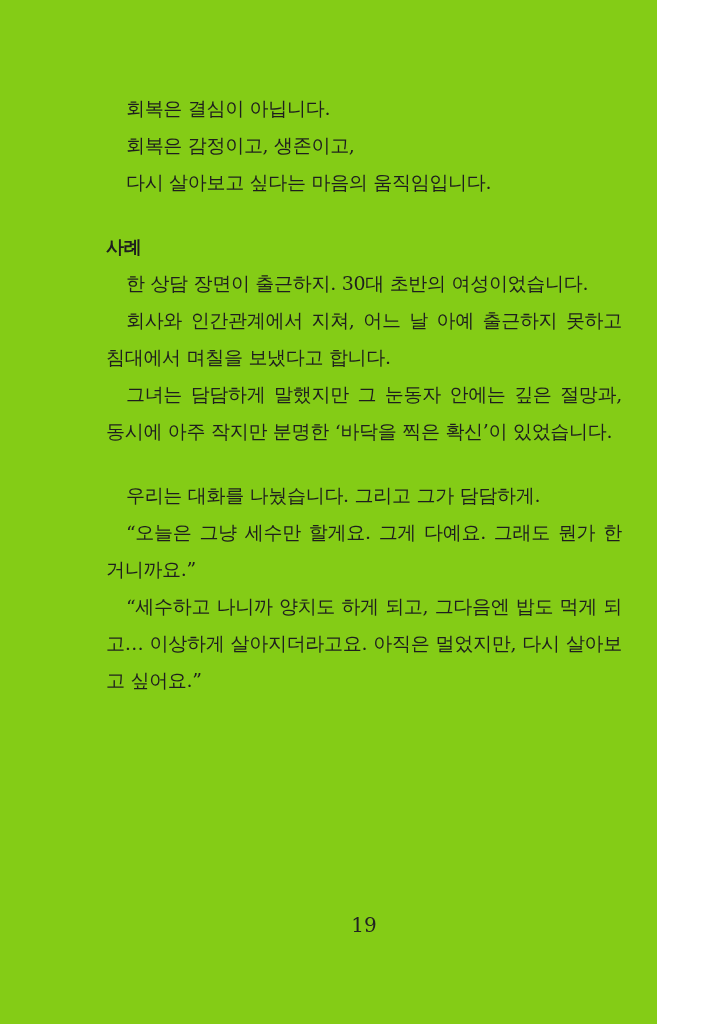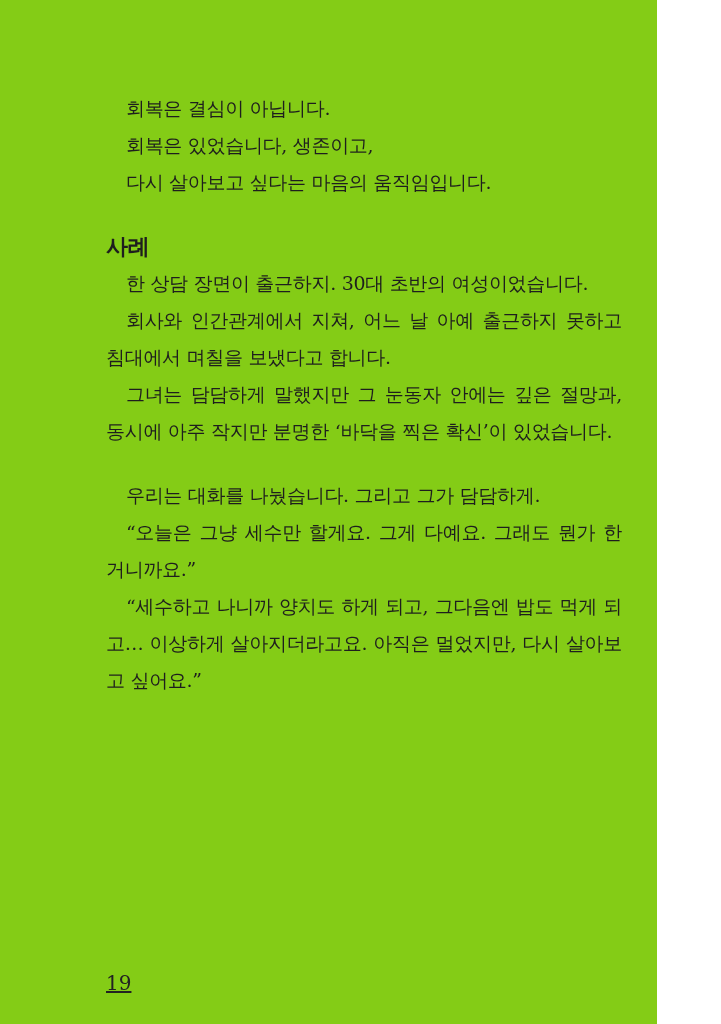--- a/index.html
+++ b/index.html
@@ -26,49 +26,48 @@
     margin: 0;
     font-size: 19px;
     line-height: 37px;
     font-weight: normal;
     text-indent: 1.05em;
     text-align: justify;
     letter-spacing: -0.3px;
   }
   .heading {
     margin: 33px 0 0 0;
-    font-size: 22px;
+    font-size: 18px;
     line-height: 37px;
     font-weight: bold;
     text-indent: 0;
     letter-spacing: -0.3px;
   }
   .spaced {
     margin-top: 27px;
   }
   .page-number {
     position: absolute;
-    top: 970px;
+    top: 912px;
     left: 106px;
     width: 516px;
-    text-align: left;
+    text-align: center;
     font-size: 20px;
     line-height: 26px;
     color: #222222;
-    text-decoration: underline;
   }
 </style>
 </head>
 <body>
 
 <div class="page">
   <div class="page-body">
 
   <p class="para">회복은 결심이 아닙니다.</p>
-      <p class="para">회복은 있었습니다, 생존이고,</p>
+      <p class="para">회복은 감정이고, 생존이고,</p>
       <p class="para">다시 살아보고 싶다는 마음의 움직임입니다.</p>
       <h2 class="heading spaced">사례</h2>
       <p class="para">한 상담 장면이 출근하지. 30대 초반의 여성이었습니다.</p>
       <p class="para">회사와 인간관계에서 지쳐, 어느 날 아예 출근하지 못하고 침대에서 며칠을 보냈다고 합니다.</p>
       <p class="para">그녀는 담담하게 말했지만 그 눈동자 안에는 깊은 절망과, 동시에 아주 작지만 분명한 ‘바닥을 찍은 확신’이 있었습니다.</p>
       <p class="para spaced">우리는 대화를 나눴습니다. 그리고 그가 담담하게.</p>
       <p class="para">“오늘은 그냥 세수만 할게요. 그게 다예요. 그래도 뭔가 한 거니까요.”</p>
       <p class="para">“세수하고 나니까 양치도 하게 되고, 그다음엔 밥도 먹게 되고… 이상하게 살아지더라고요. 아직은 멀었지만, 다시 살아보고 싶어요.”</p>
     </div>
   <div class="page-number">19</div>

